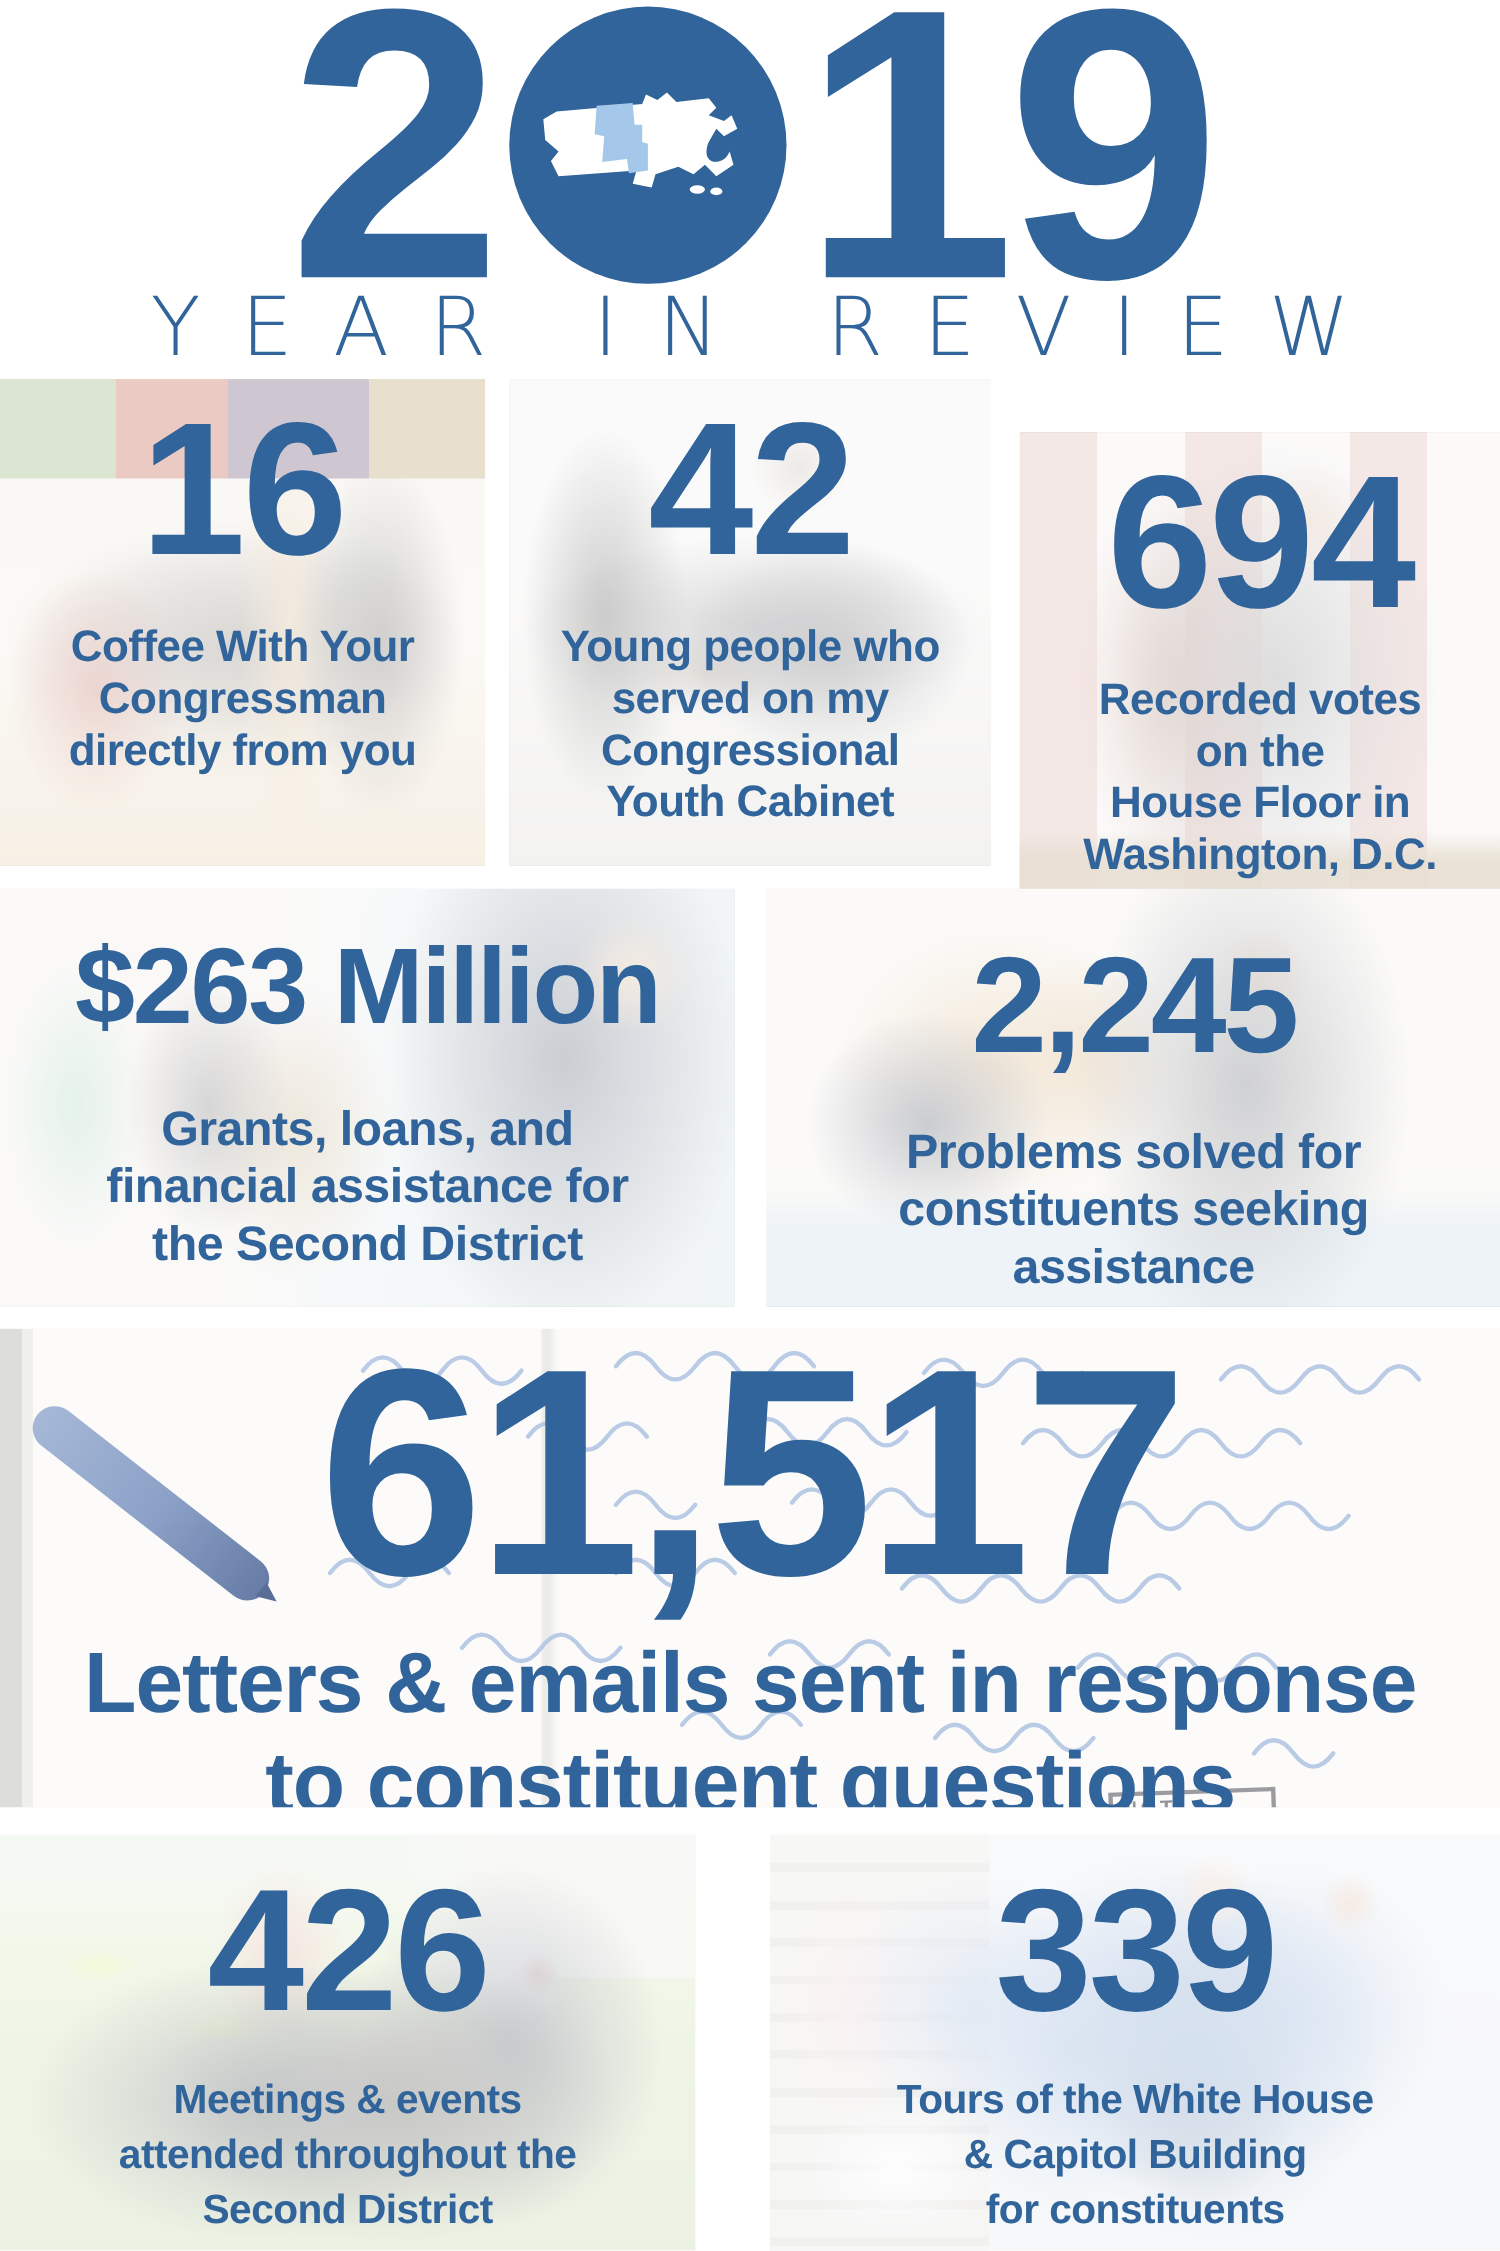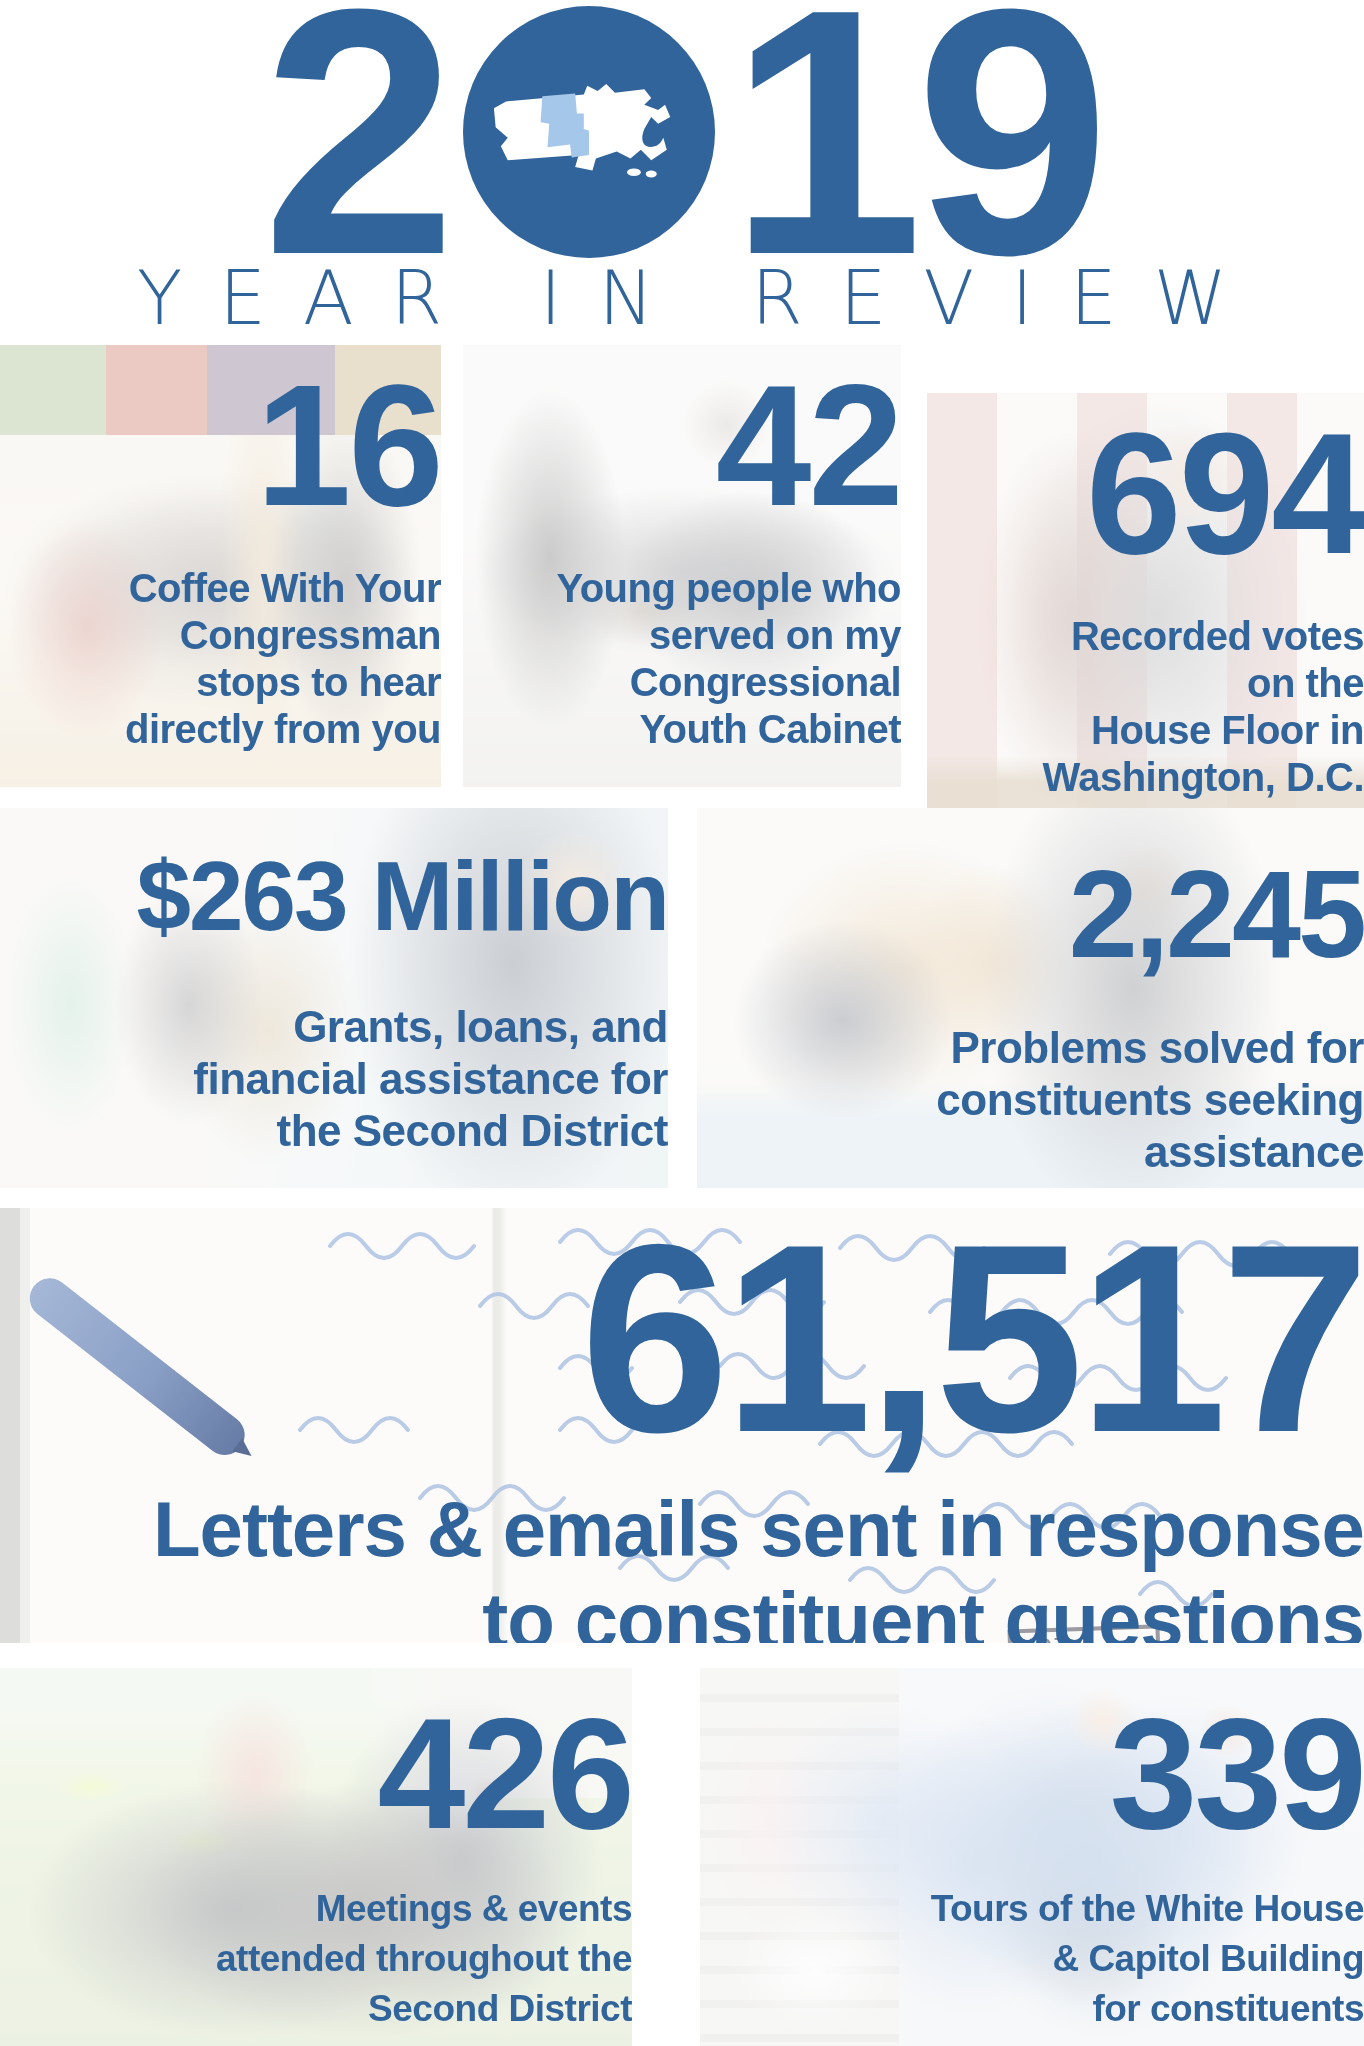--- a/index.html
+++ b/index.html
@@ -19,21 +19,21 @@
               margin:0 14px;display:flex;align-items:center;justify-content:center;flex:0 0 auto;}
   .subtitle{position:absolute;top:263px;left:0;width:100%;text-align:center;
             font-family:"DejaVu Sans","Liberation Sans",sans-serif;
             font-size:74px;line-height:70px;font-weight:200;letter-spacing:37px;
             text-indent:37px;color:var(--blue);white-space:nowrap;}
 
   
   .panel{position:absolute;overflow:hidden;background:#eee;}
   .photo{position:absolute;inset:0;background-repeat:no-repeat;}
   .veil{position:absolute;inset:0;background:rgba(255,255,255,0.72);}
-  .content{position:relative;z-index:3;text-align:right;color:var(--blue);}
+  .content{position:relative;z-index:3;text-align:center;color:var(--blue);}
   .num{font-weight:700;letter-spacing:-3px;color:var(--blue);}
   .cap{font-weight:700;color:var(--blue);letter-spacing:-0.5px;}
   .cap .ln{display:block;}
 
   #p-coffee  {left:0;    top:345px; width:441px; height:442px;}
   #p-youth   {left:463px;top:345px; width:438px; height:442px;}
   #p-votes   {left:927px;top:345px; width:437px; height:442px;margin-top:48px;}
   #p-grants  {left:0;    top:808px; width:668px; height:380px;}
   #p-problems{left:697px;top:808px; width:667px; height:380px;}
   #p-letters {left:0;    top:1208px;width:1364px;height:435px;}
@@ -187,21 +187,20 @@
   </header>
 
   <section class="panel" id="p-coffee">
     <div class="photo"></div>
     <div class="veil"></div>
     <div class="content">
       <div class="num n-row1">16</div>
       <div class="cap c-row1">
         <span class="ln">Coffee With Your</span>
         <span class="ln">Congressman</span>
-        <span class="ln">stops to hear</span>
         <span class="ln">directly from you</span>
       </div>
     </div>
   </section>
 
   <section class="panel" id="p-youth">
     <div class="photo"></div>
     <div class="veil"></div>
     <div class="content">
       <div class="num n-row1">42</div>

